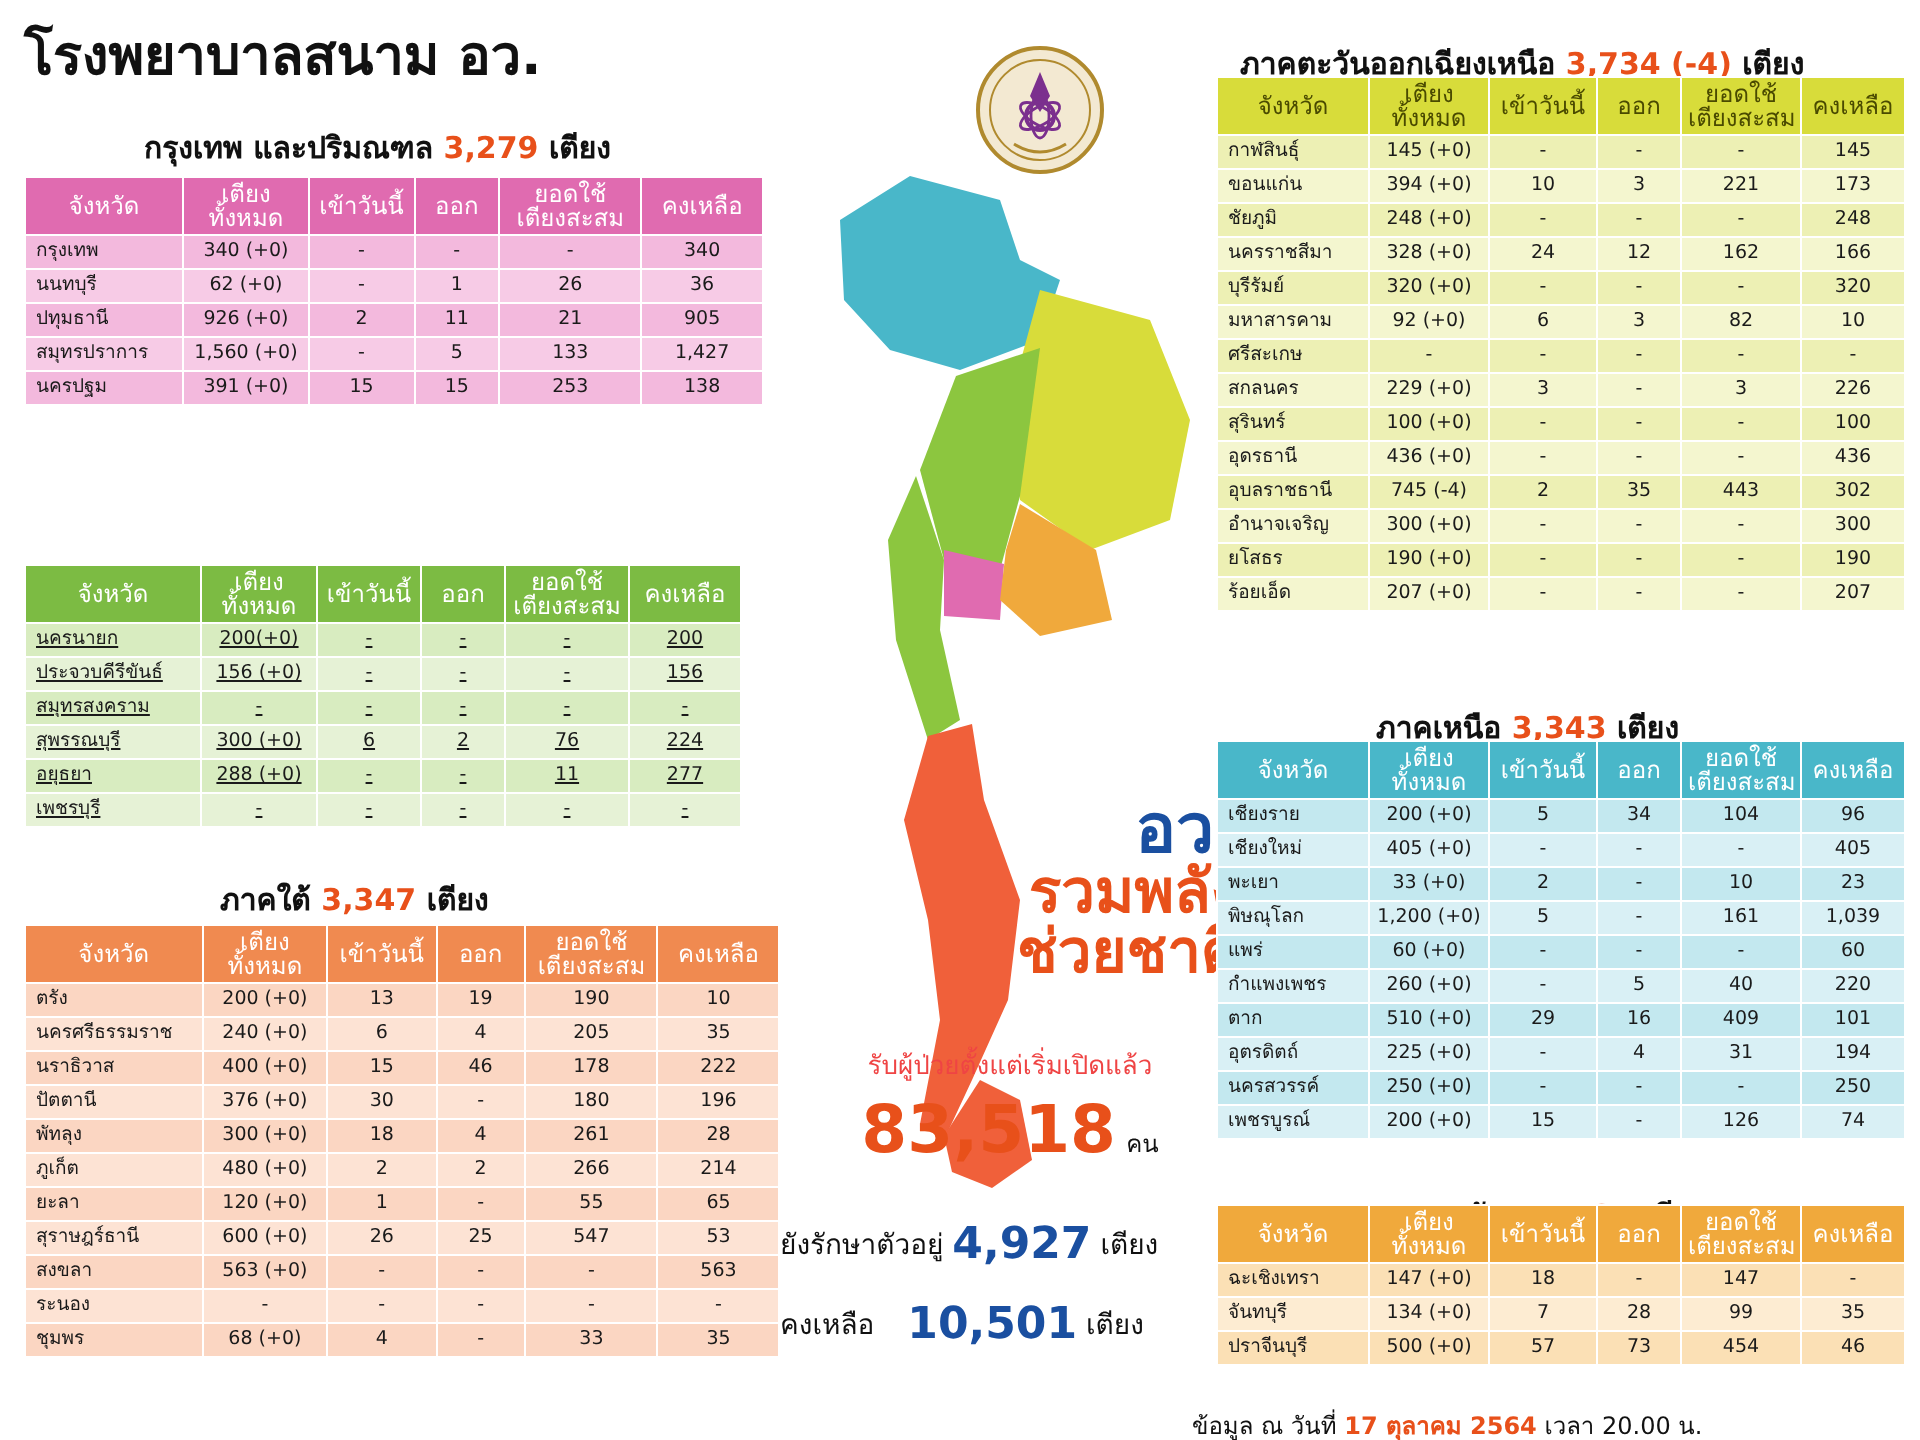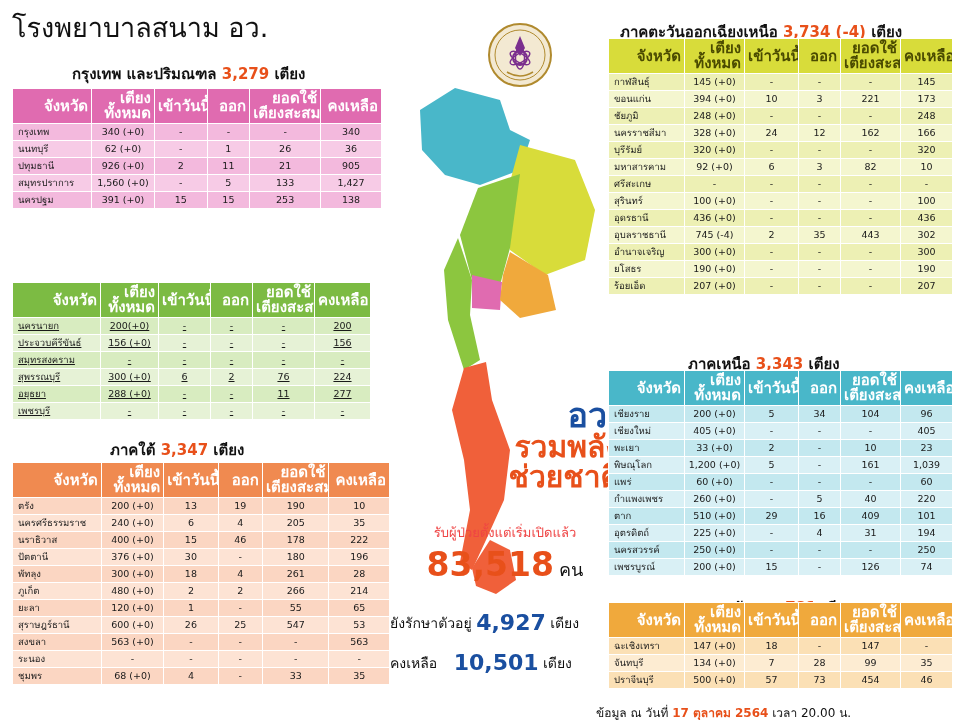--- a/index.html
+++ b/index.html
@@ -7,21 +7,21 @@
     width:960px;height:720px;
     background:#ffffff;
     font-family:"DejaVu Sans","Liberation Sans",sans-serif;
     position:relative;overflow:hidden;
     color:#1a1a1a;
   }
   .abs{position:absolute;}
   
   #title{
     left:12px;top:6px;
-    font-size:27px;font-weight:normal;color:#111;
+    font-size:27px;font-weight:bold;color:#111;
     letter-spacing:0px;
     text-align:center;
   }
   
   .sec-head{
     font-size:15px;font-weight:bold;color:#111;
     white-space:nowrap;
   }
   .sec-head .num{color:#e8501a;font-weight:bold;}
   
@@ -33,21 +33,21 @@
   table td,table th{
     border:1px solid #ffffff;
     padding:2px 3px;
     text-align:center;
     line-height:1.05;
     height:17px;
     box-sizing:border-box;
     overflow:hidden;
     white-space:nowrap;
   }
-  table th{font-weight:bold;font-size:15px;line-height:1.0;text-align:right;}
+  table th{font-weight:normal;font-size:12px;line-height:1.0;}
   td.prov{text-align:left;padding-left:5px;}
   
   .t-bkk th{background:#e06bb0;color:#fff;}
   .t-bkk td{background:#f3b9dd;margin-left:32px;}
   .t-bkk tr:nth-child(even) td{background:#f7cbe6;}
   .t-central th{background:#7cbb43;color:#fff;}
   .t-central td{background:#d8ecc0;text-decoration:underline;}
   .t-central tr:nth-child(even) td{background:#e6f2d6;}
   .t-south th{background:#f08a50;color:#fff;}
   .t-south td{background:#fbd6c2;}
@@ -73,21 +73,21 @@
   #center-brand .l2{font-size:30px;font-weight:bold;color:#e8501a;}
   #center-brand .l3{font-size:30px;font-weight:bold;color:#e8501a;}
   #accepted-label{
     left:390px;top:522px;width:230px;text-align:center;
     font-size:13px;color:#ef4444;
   }
   #accepted-num{
     left:390px;top:545px;width:230px;text-align:center;
   }
   #accepted-num .n{font-size:33px;font-weight:bold;color:#e8501a;}
-  #accepted-num .u{font-size:18px;color:#111;}
+  #accepted-num .u{font-size:12px;color:#111;}
   .stat-row{font-size:14px;color:#111;white-space:nowrap;}
   .stat-row .big{font-size:22px;font-weight:bold;color:#1a4fa0;vertical-align:-2px;}
   #footer-note{
     left:596px;top:703px;font-size:12px;color:#111;white-space:nowrap;
   }
   #footer-note .d{color:#e8501a;font-weight:bold;}
   
   #map{left:360px;top:70px;width:260px;height:530px;}
 </style>
 </head>
@@ -484,20 +484,28 @@
       </tr>
       <tr>
         <td class="prov">ศรีสะเกษ</td>
         <td>-</td>
         <td>-</td>
         <td>-</td>
         <td>-</td>
         <td>-</td>
       </tr>
       <tr>
+        <td class="prov">สกลนคร</td>
+        <td>229 (+0)</td>
+        <td>3</td>
+        <td>-</td>
+        <td>3</td>
+        <td>226</td>
+      </tr>
+      <tr>
         <td class="prov">สุรินทร์</td>
         <td>100 (+0)</td>
         <td>-</td>
         <td>-</td>
         <td>-</td>
         <td>100</td>
       </tr>
       <tr>
         <td class="prov">อุดรธานี</td>
         <td>436 (+0)</td>

